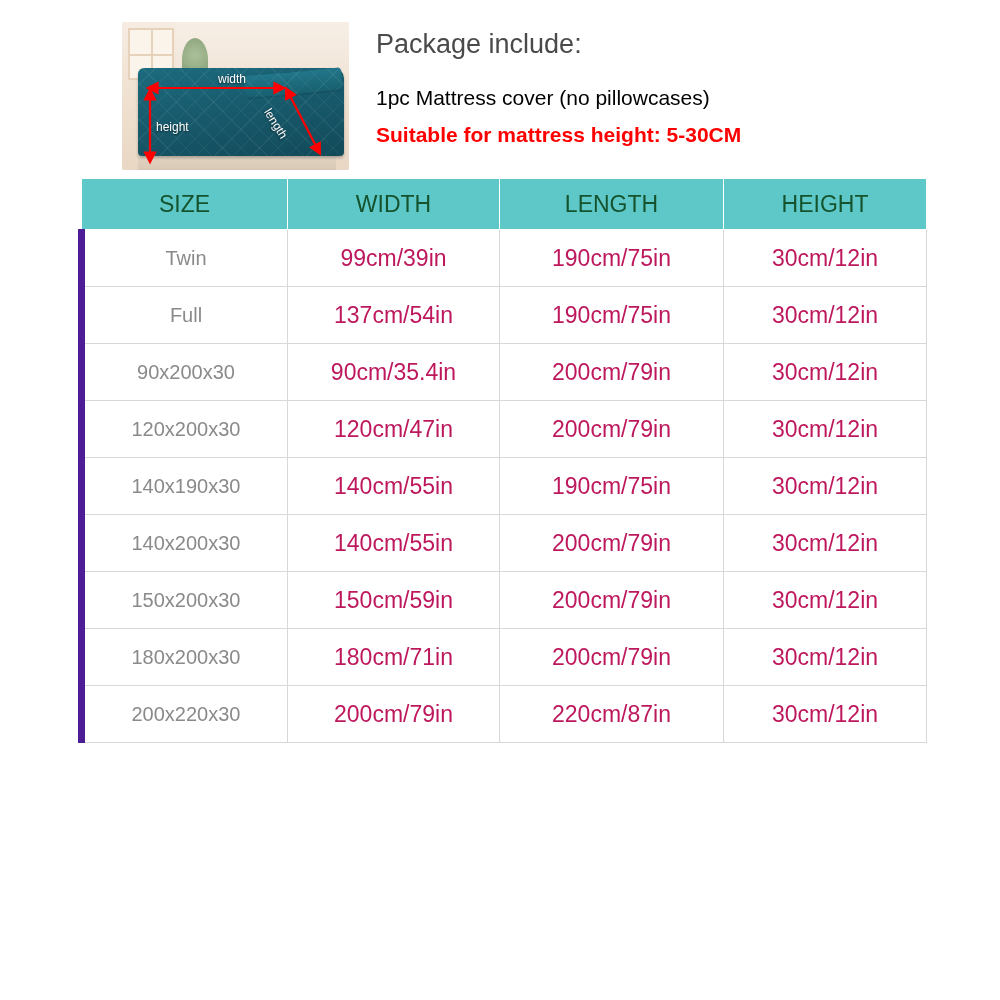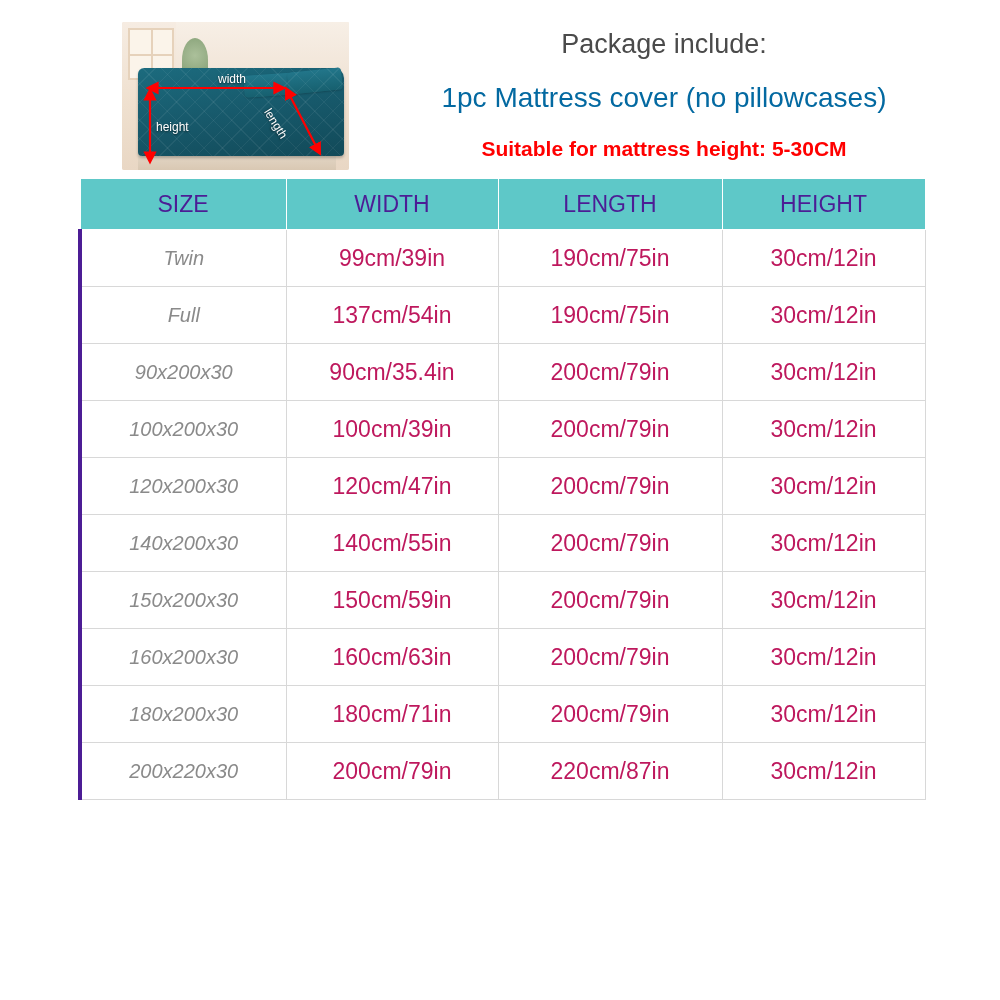--- a/index.html
+++ b/index.html
@@ -136,78 +136,76 @@
     font-family: "Liberation Sans", sans-serif;
     text-shadow: 0 1px 2px rgba(0,0,0,.6);
     white-space: nowrap;
   }
   .lbl-width  { left: 96px; top: 50px; }
   .lbl-height { left: 34px; top: 98px; }
   .lbl-length { left: 151px; top: 84px; transform: rotate(58deg); transform-origin: left top; }
 
   .top-text {
     position: absolute;
-    left: 384px;
+    left: 376px;
     top: 24px;
     width: 560px;
-    text-align: center;
   }
   .tt-line1 {
     font-size: 27px;
     color: #4a4a4a;
     line-height: 40px;
     white-space: nowrap;
   }
   .tt-line2 {
-    font-size: 28px;
-    color: #0369a1;
+    font-size: 21px;
+    color: #000000;
     line-height: 44px;
     margin-top: 12px;
     white-space: nowrap;
   }
   .tt-line3 {
     font-size: 21px;
     color: #ff0000;
     font-weight: bold;
     line-height: 30px;
-    margin-top: 14px;
     white-space: nowrap;
   }
 
   
   .size-table {
     position: absolute;
     left: 78px;
     top: 178px;
     width: 845px;
     border-collapse: collapse;
     table-layout: fixed;
   }
   .size-table th {
     background: #5ec8c8;
-    color: #4c1d95;
+    color: #14532d;
     font-size: 23px;
     font-weight: normal;
     height: 48px;
     border: 1px solid #ffffff;
     text-align: center;
   }
   .size-table td {
     height: 54px;
     border: 1px solid #d8d8d8;
     text-align: center;
     color: #be185d;
     font-size: 23px;
     background: #ffffff;
   }
   .size-table td.col-size {
     font-size: 20px;
     color: #8a8a8a;
   }
-  .size-table tbody tr td:first-child { border-left: 4px solid #4c1d95; font-style: italic; }
+  .size-table tbody tr td:first-child { border-left: 7px solid #4c1d95; }
   .col-1 { width: 206px; }
   .col-2 { width: 212px; }
   .col-3 { width: 224px; }
   .col-4 { width: 203px; }
 </style>
 </head>
 <body>
 
 <div class="page">
 
@@ -278,50 +276,44 @@
         <td>190cm/75in</td>
         <td>30cm/12in</td>
       </tr>
       <tr>
         <td class="col-size">90x200x30</td>
         <td>90cm/35.4in</td>
         <td>200cm/79in</td>
         <td>30cm/12in</td>
       </tr>
       <tr>
-        <td class="col-size">100x200x30</td>
-        <td>100cm/39in</td>
-        <td>200cm/79in</td>
-        <td>30cm/12in</td>
-      </tr>
-      <tr>
         <td class="col-size">120x200x30</td>
         <td>120cm/47in</td>
         <td>200cm/79in</td>
         <td>30cm/12in</td>
       </tr>
       <tr>
+        <td class="col-size">140x190x30</td>
+        <td>140cm/55in</td>
+        <td>190cm/75in</td>
+        <td>30cm/12in</td>
+      </tr>
+      <tr>
         <td class="col-size">140x200x30</td>
         <td>140cm/55in</td>
         <td>200cm/79in</td>
         <td>30cm/12in</td>
       </tr>
       <tr>
         <td class="col-size">150x200x30</td>
         <td>150cm/59in</td>
         <td>200cm/79in</td>
         <td>30cm/12in</td>
       </tr>
       <tr>
-        <td class="col-size">160x200x30</td>
-        <td>160cm/63in</td>
-        <td>200cm/79in</td>
-        <td>30cm/12in</td>
-      </tr>
-      <tr>
         <td class="col-size">180x200x30</td>
         <td>180cm/71in</td>
         <td>200cm/79in</td>
         <td>30cm/12in</td>
       </tr>
       <tr>
         <td class="col-size">200x220x30</td>
         <td>200cm/79in</td>
         <td>220cm/87in</td>
         <td>30cm/12in</td>

